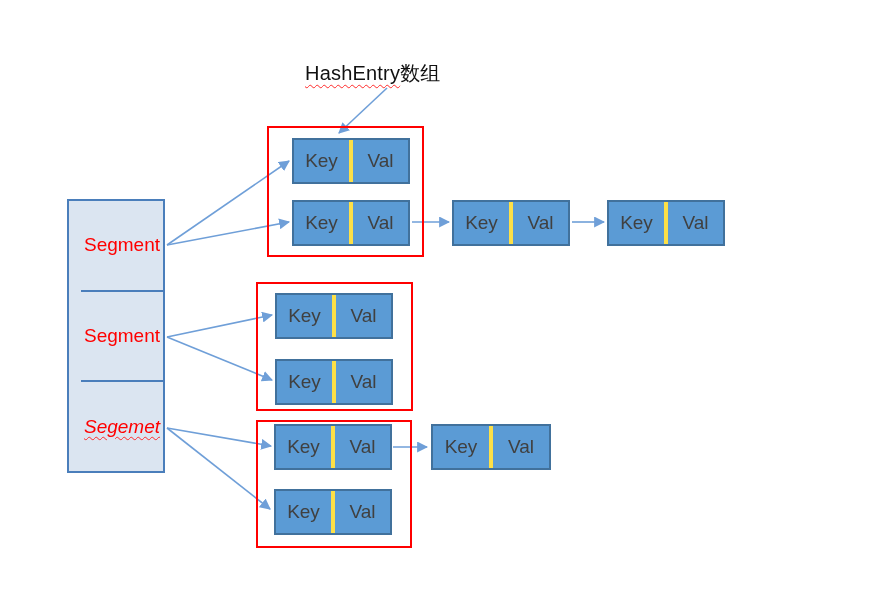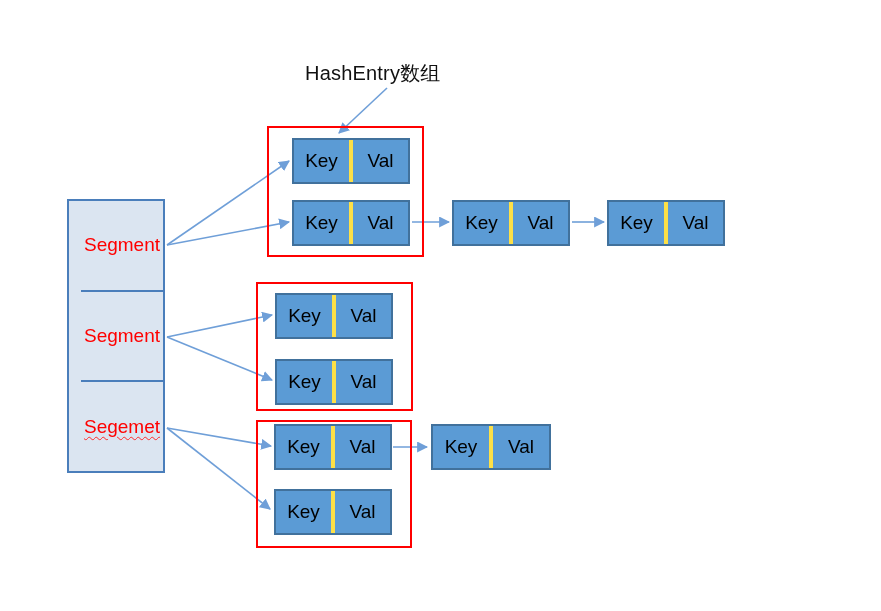--- a/index.html
+++ b/index.html
@@ -6,53 +6,53 @@
   #canvas{
     position:relative;width:881px;height:611px;background:#ffffff;overflow:hidden;
     font-family:"Liberation Sans",sans-serif;
   }
   
   .diagram-title{
     position:absolute;left:305px;top:60px;font-size:20px;color:#111;
     letter-spacing:0.2px;white-space:nowrap;
   }
   .title-latin{
-    text-decoration-style:wavy;text-decoration-color:#ff2a2a;
+    text-decoration:underline;text-decoration-style:wavy;text-decoration-color:#ff2a2a;
     text-decoration-thickness:1px;text-underline-offset:4px;
   }
   
   .segment-array{
     position:absolute;left:67px;top:199px;width:98px;height:274px;
     background:#dbe5f1;border:2px solid #4a7ebb;box-sizing:border-box;
     display:flex;flex-direction:column;
   }
   .segment-cell{
     flex:1;display:flex;align-items:center;justify-content:center;margin-left:12px;
   }
   .segment-cell + .segment-cell{border-top:2px solid #4a7ebb;}
   .segment-label{color:#ff0000;font-size:19px;}
   .segment-label.misspelled{
     text-decoration:underline;text-decoration-style:wavy;text-decoration-color:#ff2a2a;
-    text-decoration-thickness:1px;text-underline-offset:3px;
+    text-decoration-thickness:1px;text-underline-offset:3px;font-style:italic;
   }
   
   .group-rect{
     position:absolute;border:2px solid #ff0000;box-sizing:border-box;background:transparent;
   }
   #group1{left:267px;top:126px;width:157px;height:131px;}
   #group2{left:256px;top:282px;width:157px;height:129px;}
   #group3{left:256px;top:420px;width:156px;height:128px;}
   
   .node{
     position:absolute;width:118px;height:46px;box-sizing:border-box;
     background:#5b9bd5;border:2px solid #41719c;display:flex;
   }
   .node .cell{
     flex:1;display:flex;align-items:center;justify-content:center;
-    color:#000000;font-size:19px;
+    color:#404040;font-size:19px;
   }
   .node .cell.val{border-left:4px solid #fde047;}
   #node0{left:292px;top:138px;}
   #node1{left:292px;top:200px;}
   #node2{left:452px;top:200px;}
   #node3{left:607px;top:200px;}
   #node4{left:275px;top:293px;}
   #node5{left:275px;top:359px;}
   #node6{left:274px;top:424px;}
   #node7{left:274px;top:489px;}

